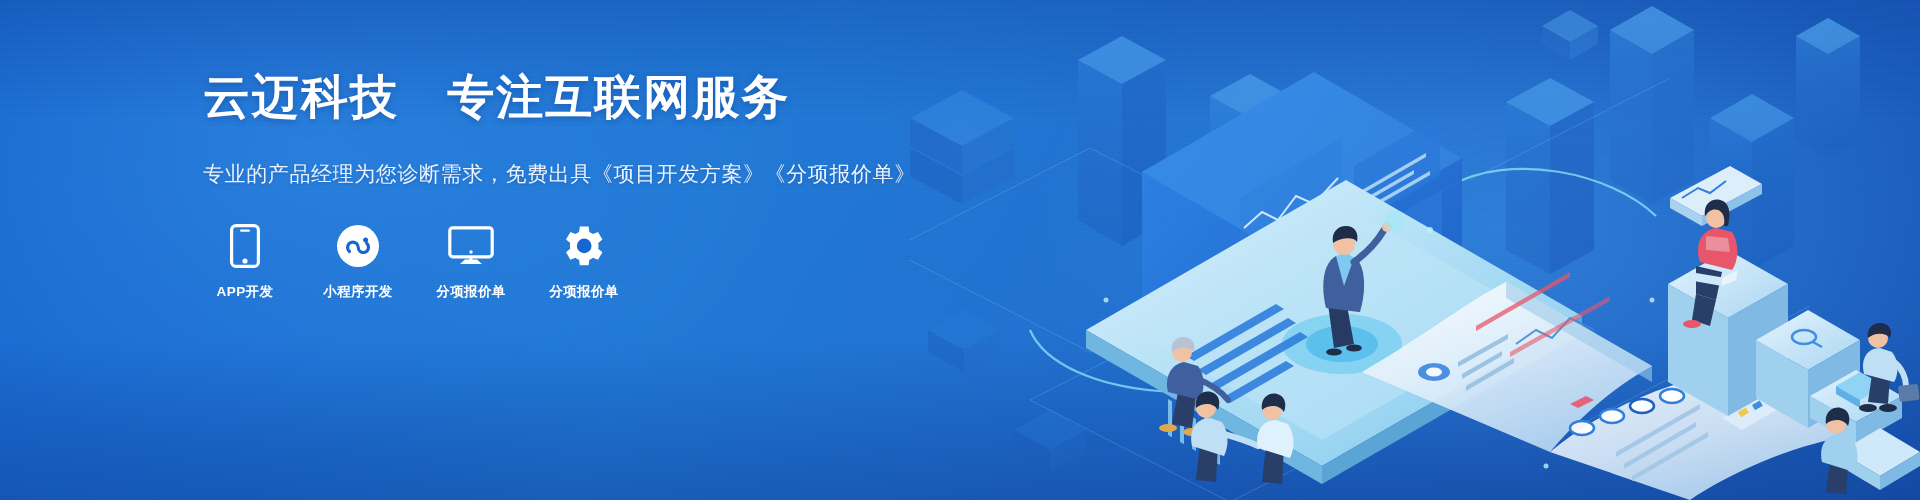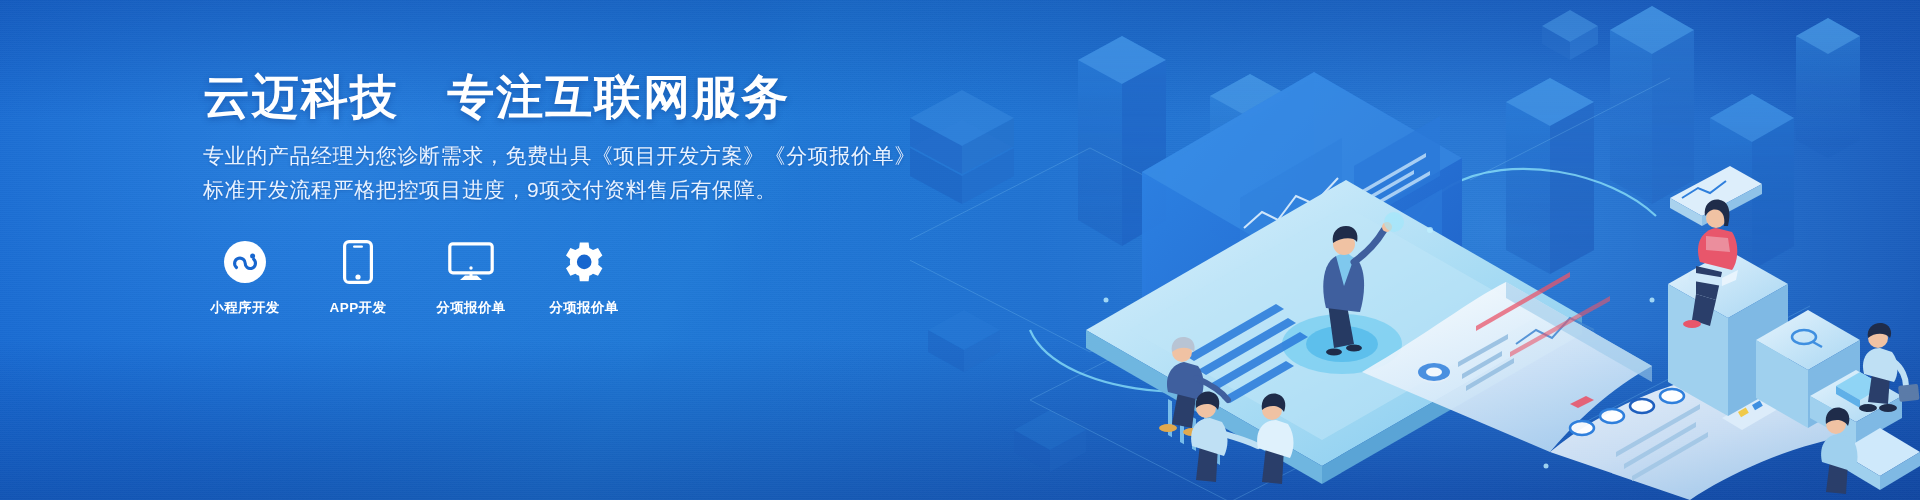--- a/index.html
+++ b/index.html
@@ -45,21 +45,21 @@
     font-weight:700;
     color:#ffffff;
     letter-spacing:2px;
     line-height:1.25;
     white-space:nowrap;
     text-shadow:0 2px 6px rgba(8,45,120,0.35);
   }
   .headline .gap { display:inline-block; width:18px; }
 
   .subtitle {
-    margin-top:12px;
+    margin-top:30px;
     color:#eaf3ff;
     font-size:21px;
     line-height:1.62;
     letter-spacing:0.6px;
     font-weight:400;
     white-space:nowrap;
     text-shadow:0 1px 3px rgba(8,45,120,0.28);
   }
   .subtitle .line { display:block; }
 
@@ -441,45 +441,44 @@
   <div class="content">
 
     <h1 class="headline">
       <span>云迈科技</span>
       <span class="gap"></span>
       <span>专注互联网服务</span>
     </h1>
 
     <div class="subtitle">
       <span class="line">专业的产品经理为您诊断需求，免费出具《项目开发方案》《分项报价单》</span>
-      <span class="line">标准开发流程严格把控项目进度，9项交付资料售后有保障。</span>
     </div>
 
     <div class="services">
+
+      <div class="service">
+        <span class="ico">
+          <svg width="30" height="44" viewBox="0 0 30 44">
+            <rect x="1.6" y="1.6" width="26.8" height="40.8" rx="4.5" ry="4.5" fill="none" stroke="#ffffff" stroke-width="3.2"></rect>
+            <rect x="10" y="5.4" width="10" height="2.4" rx="1.2" fill="#ffffff"></rect>
+            <circle cx="15" cy="37" r="2.6" fill="#ffffff"></circle>
+          </svg>
+        </span>
+        <span class="lbl">APP开发</span>
+      </div>
 
       <div class="service">
         <span class="ico">
           <svg width="44" height="44" viewBox="0 0 44 44">
             <circle cx="22" cy="22" r="21" fill="#ffffff"></circle>
             <path d="M13.5 27.5 C 10.2 24.4 11.4 19.3 15.6 18.3 C 19.2 17.4 22.2 20.1 22.2 23.3 C 22.2 26.6 25.0 29.2 28.4 28.4 C 32.6 27.4 33.9 22.3 30.6 19.2" fill="none" stroke="#1766cf" stroke-width="3.1" stroke-linecap="round"></path>
             <circle cx="29.6" cy="15.9" r="2.5" fill="#1766cf"></circle>
           </svg>
         </span>
         <span class="lbl">小程序开发</span>
-      </div>
-
-      <div class="service">
-        <span class="ico">
-          <svg width="30" height="44" viewBox="0 0 30 44">
-            <rect x="1.6" y="1.6" width="26.8" height="40.8" rx="4.5" ry="4.5" fill="none" stroke="#ffffff" stroke-width="3.2"></rect>
-            <rect x="10" y="5.4" width="10" height="2.4" rx="1.2" fill="#ffffff"></rect>
-            <circle cx="15" cy="37" r="2.6" fill="#ffffff"></circle>
-          </svg>
-        </span>
-        <span class="lbl">APP开发</span>
       </div>
 
 
       <div class="service">
         <span class="ico">
           <svg width="46" height="40" viewBox="0 0 46 40">
             <rect x="1.8" y="1.8" width="42.4" height="29" rx="3" ry="3" fill="none" stroke="#ffffff" stroke-width="3.2"></rect>
             <circle cx="23" cy="26" r="1.7" fill="#ffffff"></circle>
             <path d="M23 31 L23 34" stroke="#ffffff" stroke-width="3"></path>
             <path d="M12 38 L34 38 L29 33.6 L17 33.6 Z" fill="#ffffff"></path>

